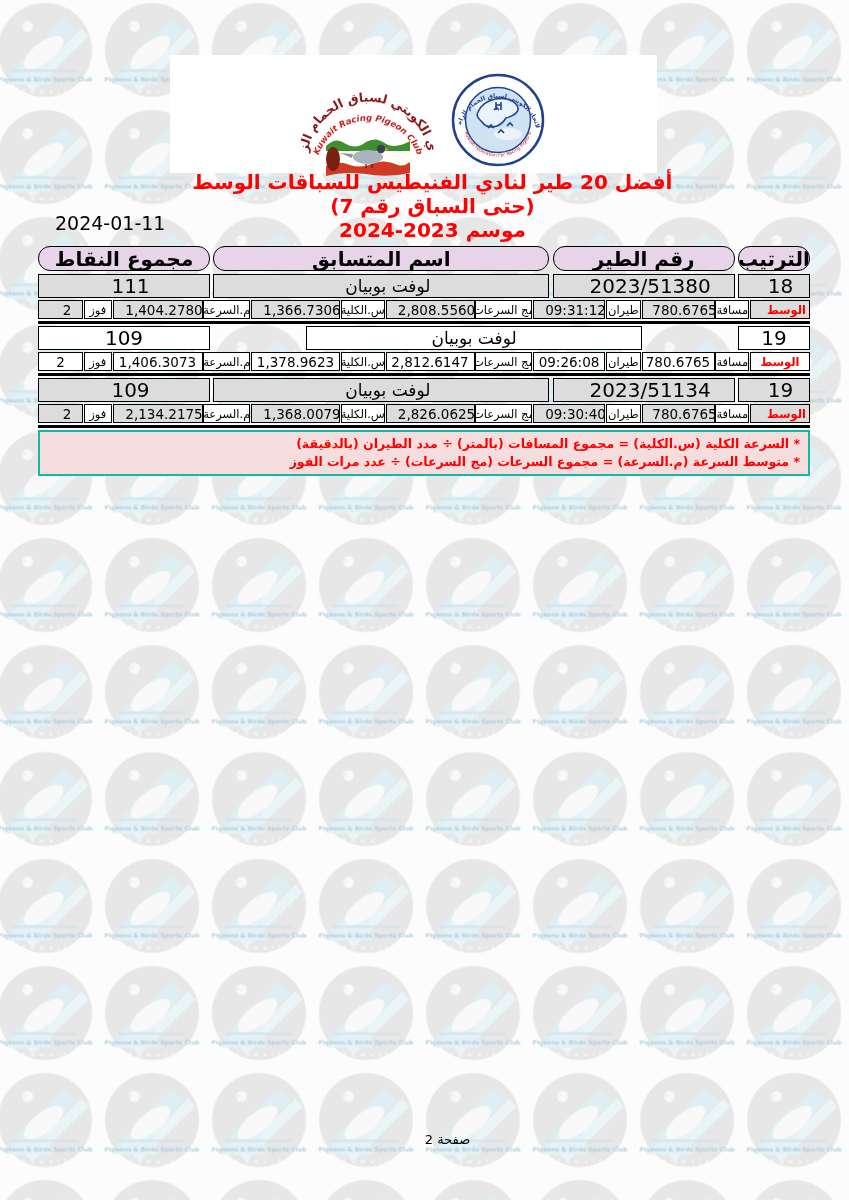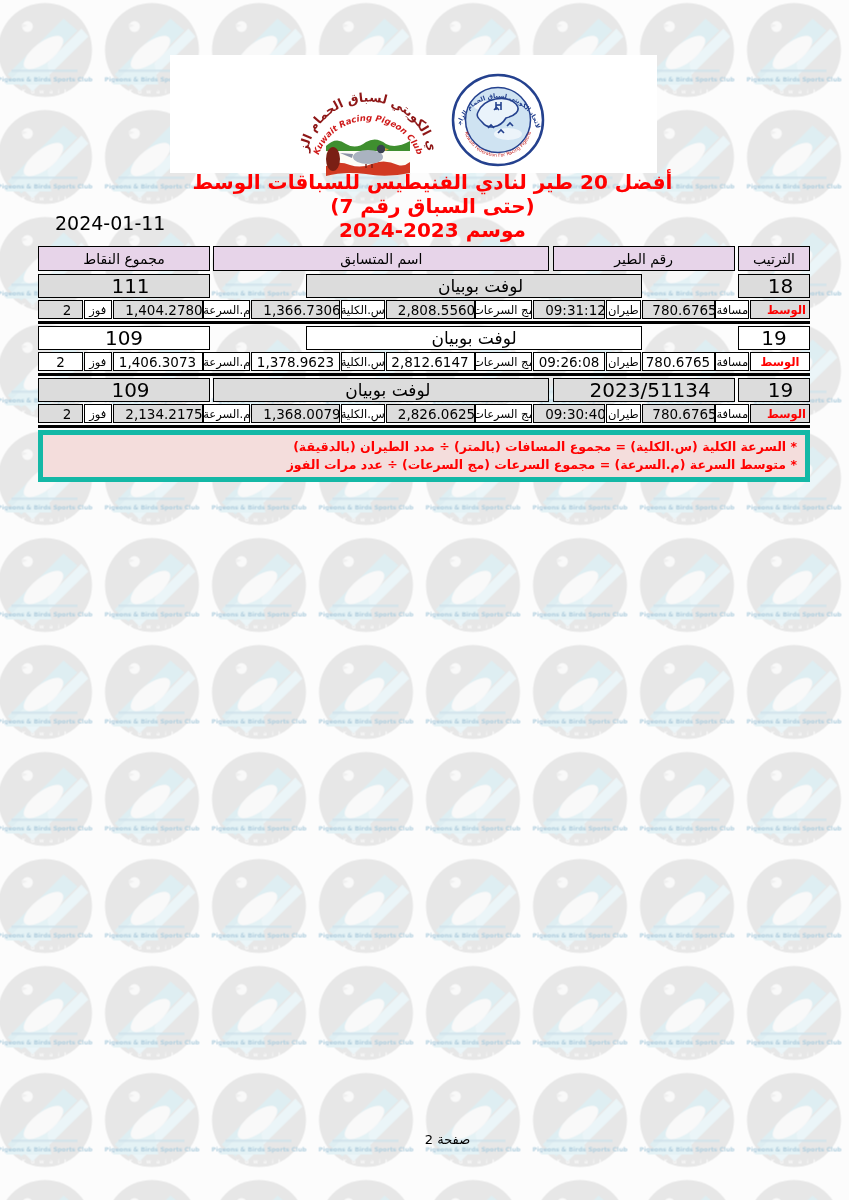--- a/index.html
+++ b/index.html
@@ -11,37 +11,37 @@
   .logo-right{position:absolute;left:448px;top:72px;}
   .report-date{position:absolute;left:55px;top:212px;font-size:19px;direction:ltr;}
   .titles{position:absolute;left:0;top:170px;width:849px;text-align:center;direction:rtl;
           color:#ff0000;font-weight:bold;}
   .title-line{font-size:20px;line-height:24px;padding-left:16px;}
   .results{position:absolute;left:38px;top:246px;width:772px;direction:rtl;}
   .row{display:flex;justify-content:space-between;}
   .cell{border:1px solid #000;box-sizing:border-box;background:#ffffff;
         display:flex;align-items:center;justify-content:center;white-space:nowrap;overflow:hidden;}
   .hrow{margin-bottom:3px;}
-  .hrow .cell{height:25px;background:#e7d4e9;font-weight:normal;font-size:14px;}
+  .hrow .cell{height:25px;background:#e7d4e9;font-weight:bold;font-size:20px;border-radius:12px;}
   .srow{margin-bottom:2px;}
   .srow .cell{height:24px;font-size:20px;}
   .srow .c-name{font-size:17px;}
   .drow{margin-bottom:2px;}
   .drow .cell{height:19px;font-size:11.5px;}
   .drow .val{font-size:13.5px;}
   .c-rank{width:72px}.c-bird{width:182px}.c-name{width:336px}.c-pts{width:172px}
   .d-cat{width:60px;color:#ff0000;font-weight:bold;font-size:13px;}
   .d-l1{width:34px}.d-dist{width:73px}.d-l2{width:35px}.d-time{width:72px}
   .d-l3{width:57px}.d-sum{width:89px}.d-l4{width:44px}.d-tot{width:89px}
   .d-l5{width:47px}.d-avg{width:90px}.d-l6{width:28px}.d-win{width:45px}
   .shade-gray .v{background:#dcdcdc;padding-left:13px;}
   .shade-white .v{background:#ffffff;}
   .num{direction:ltr;}
   .divider{height:3px;background:#000;margin-bottom:2px;}
-  .notes{border:5px solid #14b8a6;background:#f4dddc;margin-top:1px;padding:3px 8px;
+  .notes{border:2px solid #14b8a6;background:#f4dddc;margin-top:1px;padding:3px 8px;
          color:#ff0000;font-weight:bold;font-size:12.5px;line-height:1.45;text-align:right;}
   .footer{position:absolute;left:23px;top:1132px;width:849px;text-align:center;
           font-size:13px;direction:rtl;}
 </style>
 </head>
 <body>
 
 <div class="page">
 
   <svg class="watermark" width="849" height="1200">
@@ -132,20 +132,21 @@
 
     <div class="row hrow">
       <div class="cell c-rank">الترتيب</div>
       <div class="cell c-bird">رقم الطير</div>
       <div class="cell c-name">اسم المتسابق</div>
       <div class="cell c-pts">مجموع النقاط</div>
     </div>
 
     <div class="row srow shade-gray">
       <div class="cell v c-rank num">18</div>
+      <div class="cell v c-bird num">2023/51380</div>
       <div class="cell v c-name">لوفت بوبيان</div>
       <div class="cell v c-pts num">111</div>
     </div>
     <div class="row drow shade-gray">
       <div class="cell v d-cat">الوسط</div>
       <div class="cell d-l1">مسافة</div>
       <div class="cell v val d-dist num">780.6765</div>
       <div class="cell d-l2">طيران</div>
       <div class="cell v val d-time num">09:31:12</div>
       <div class="cell d-l3">مج السرعات</div>

